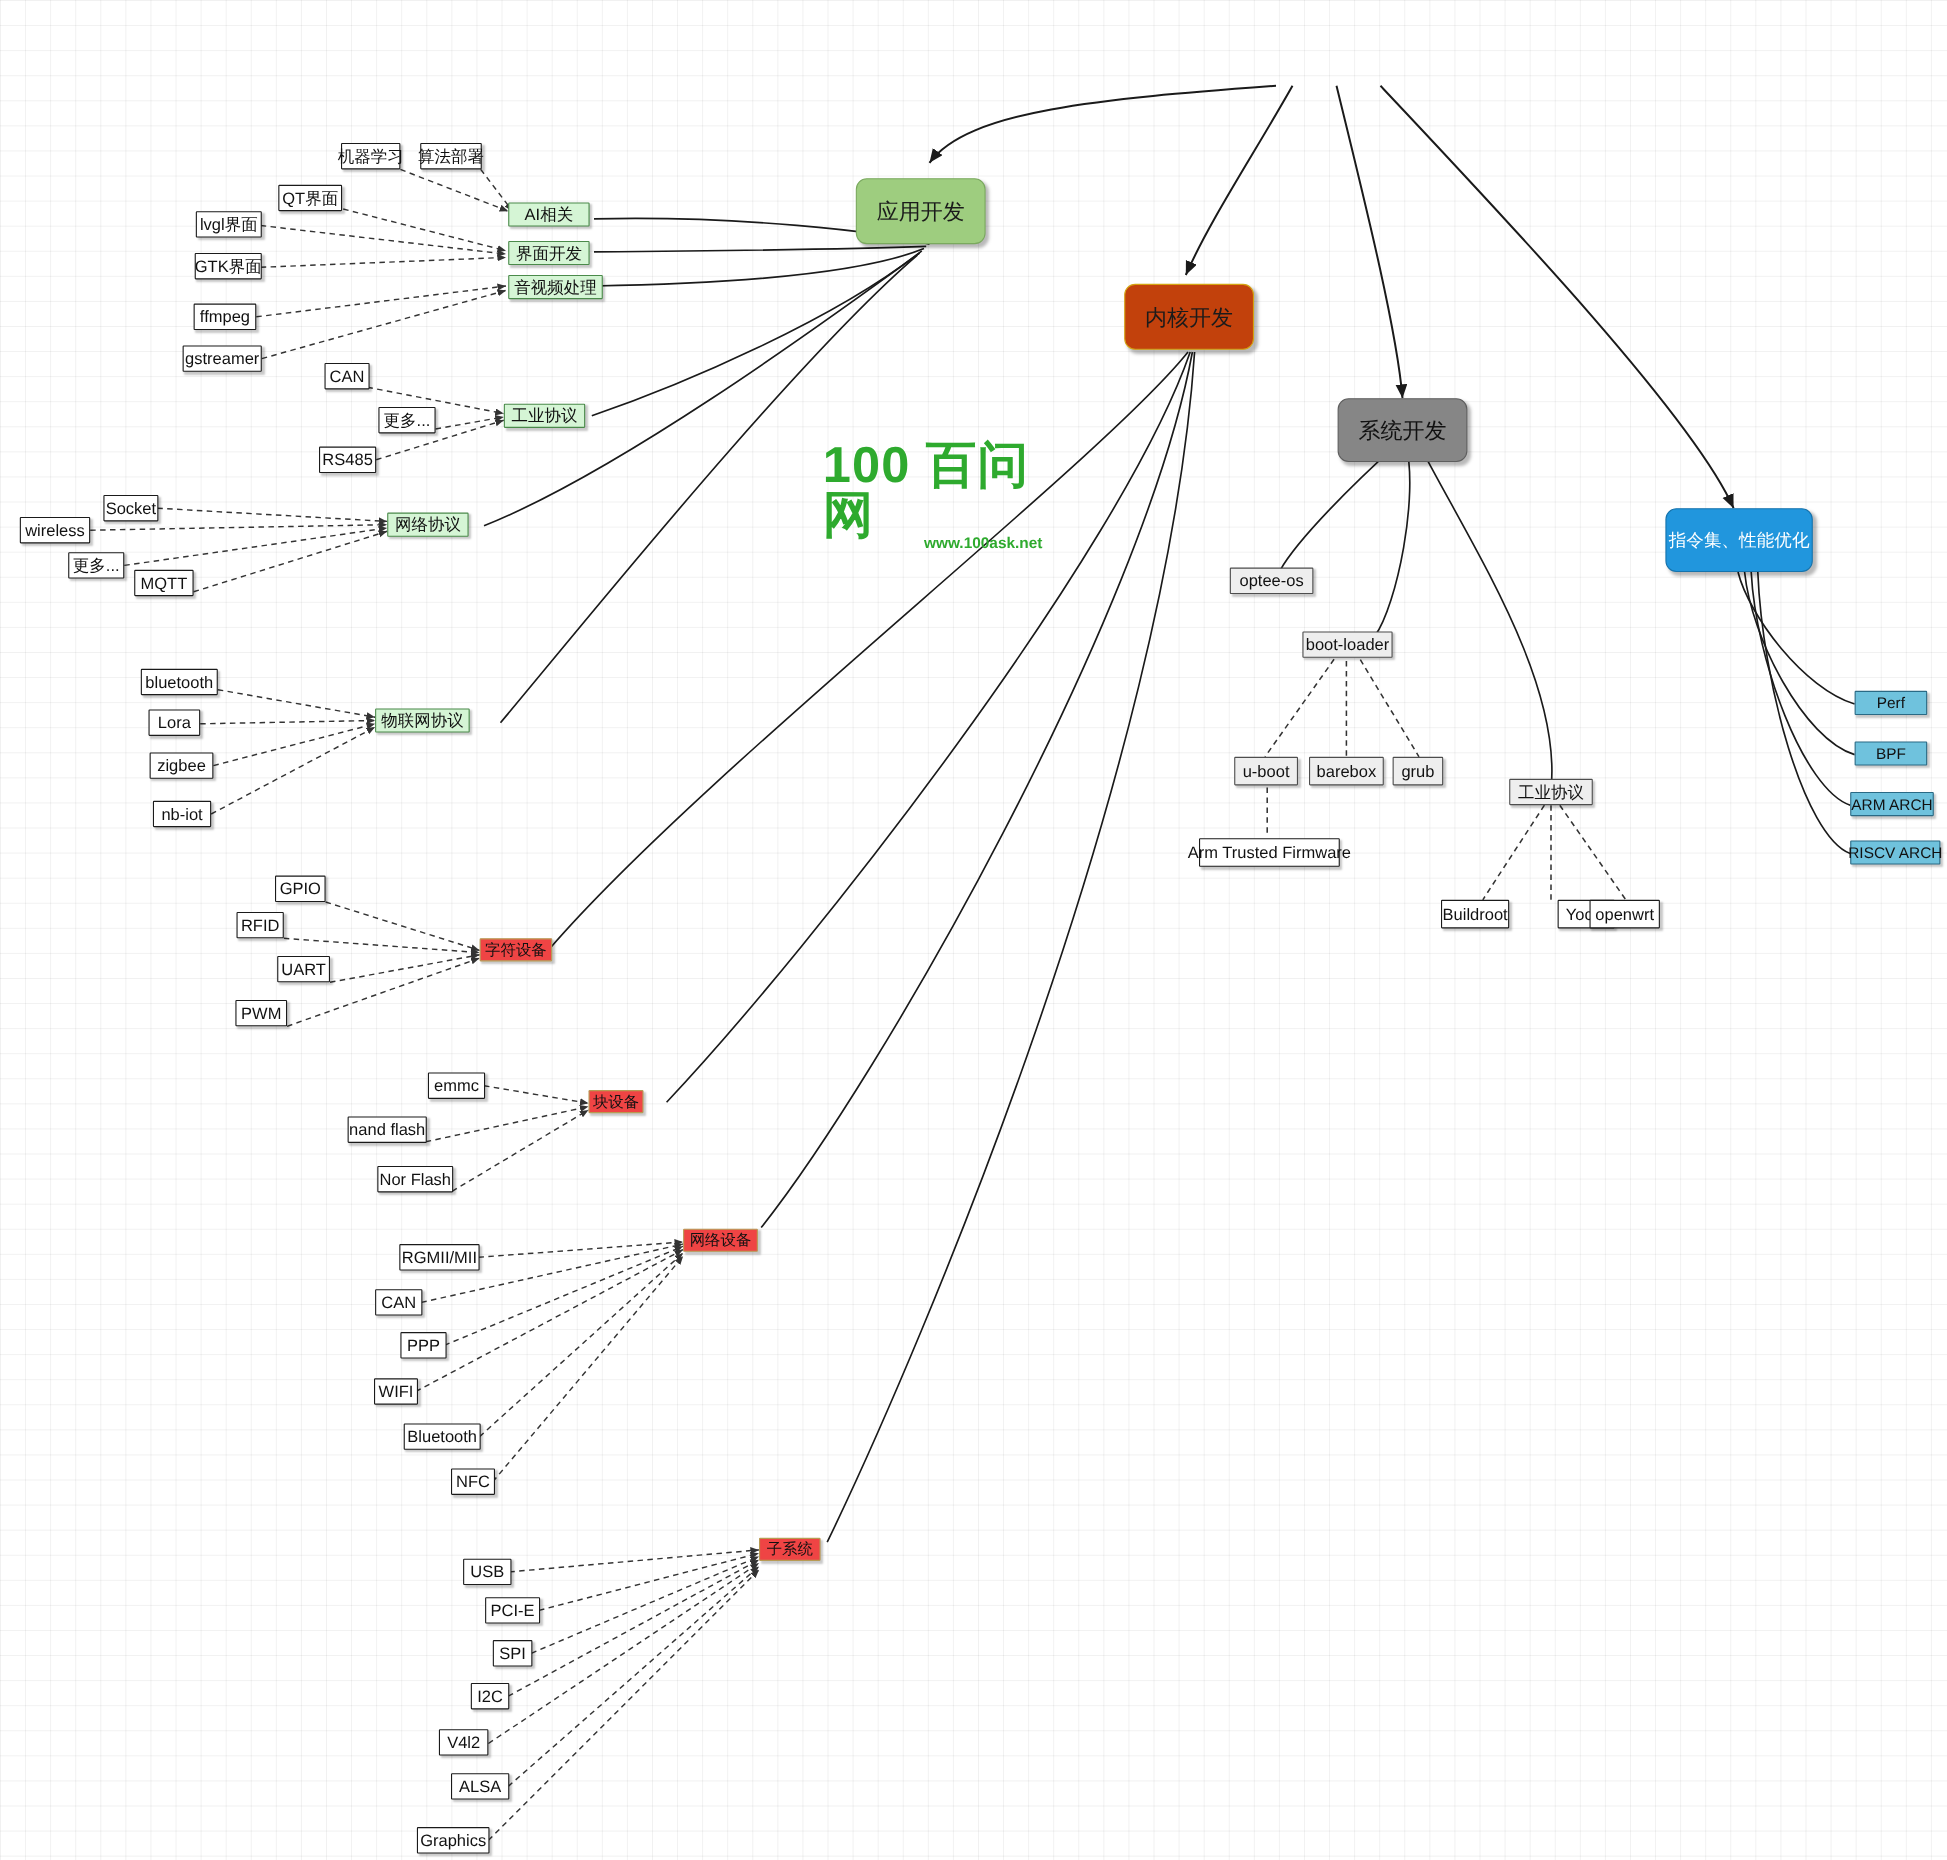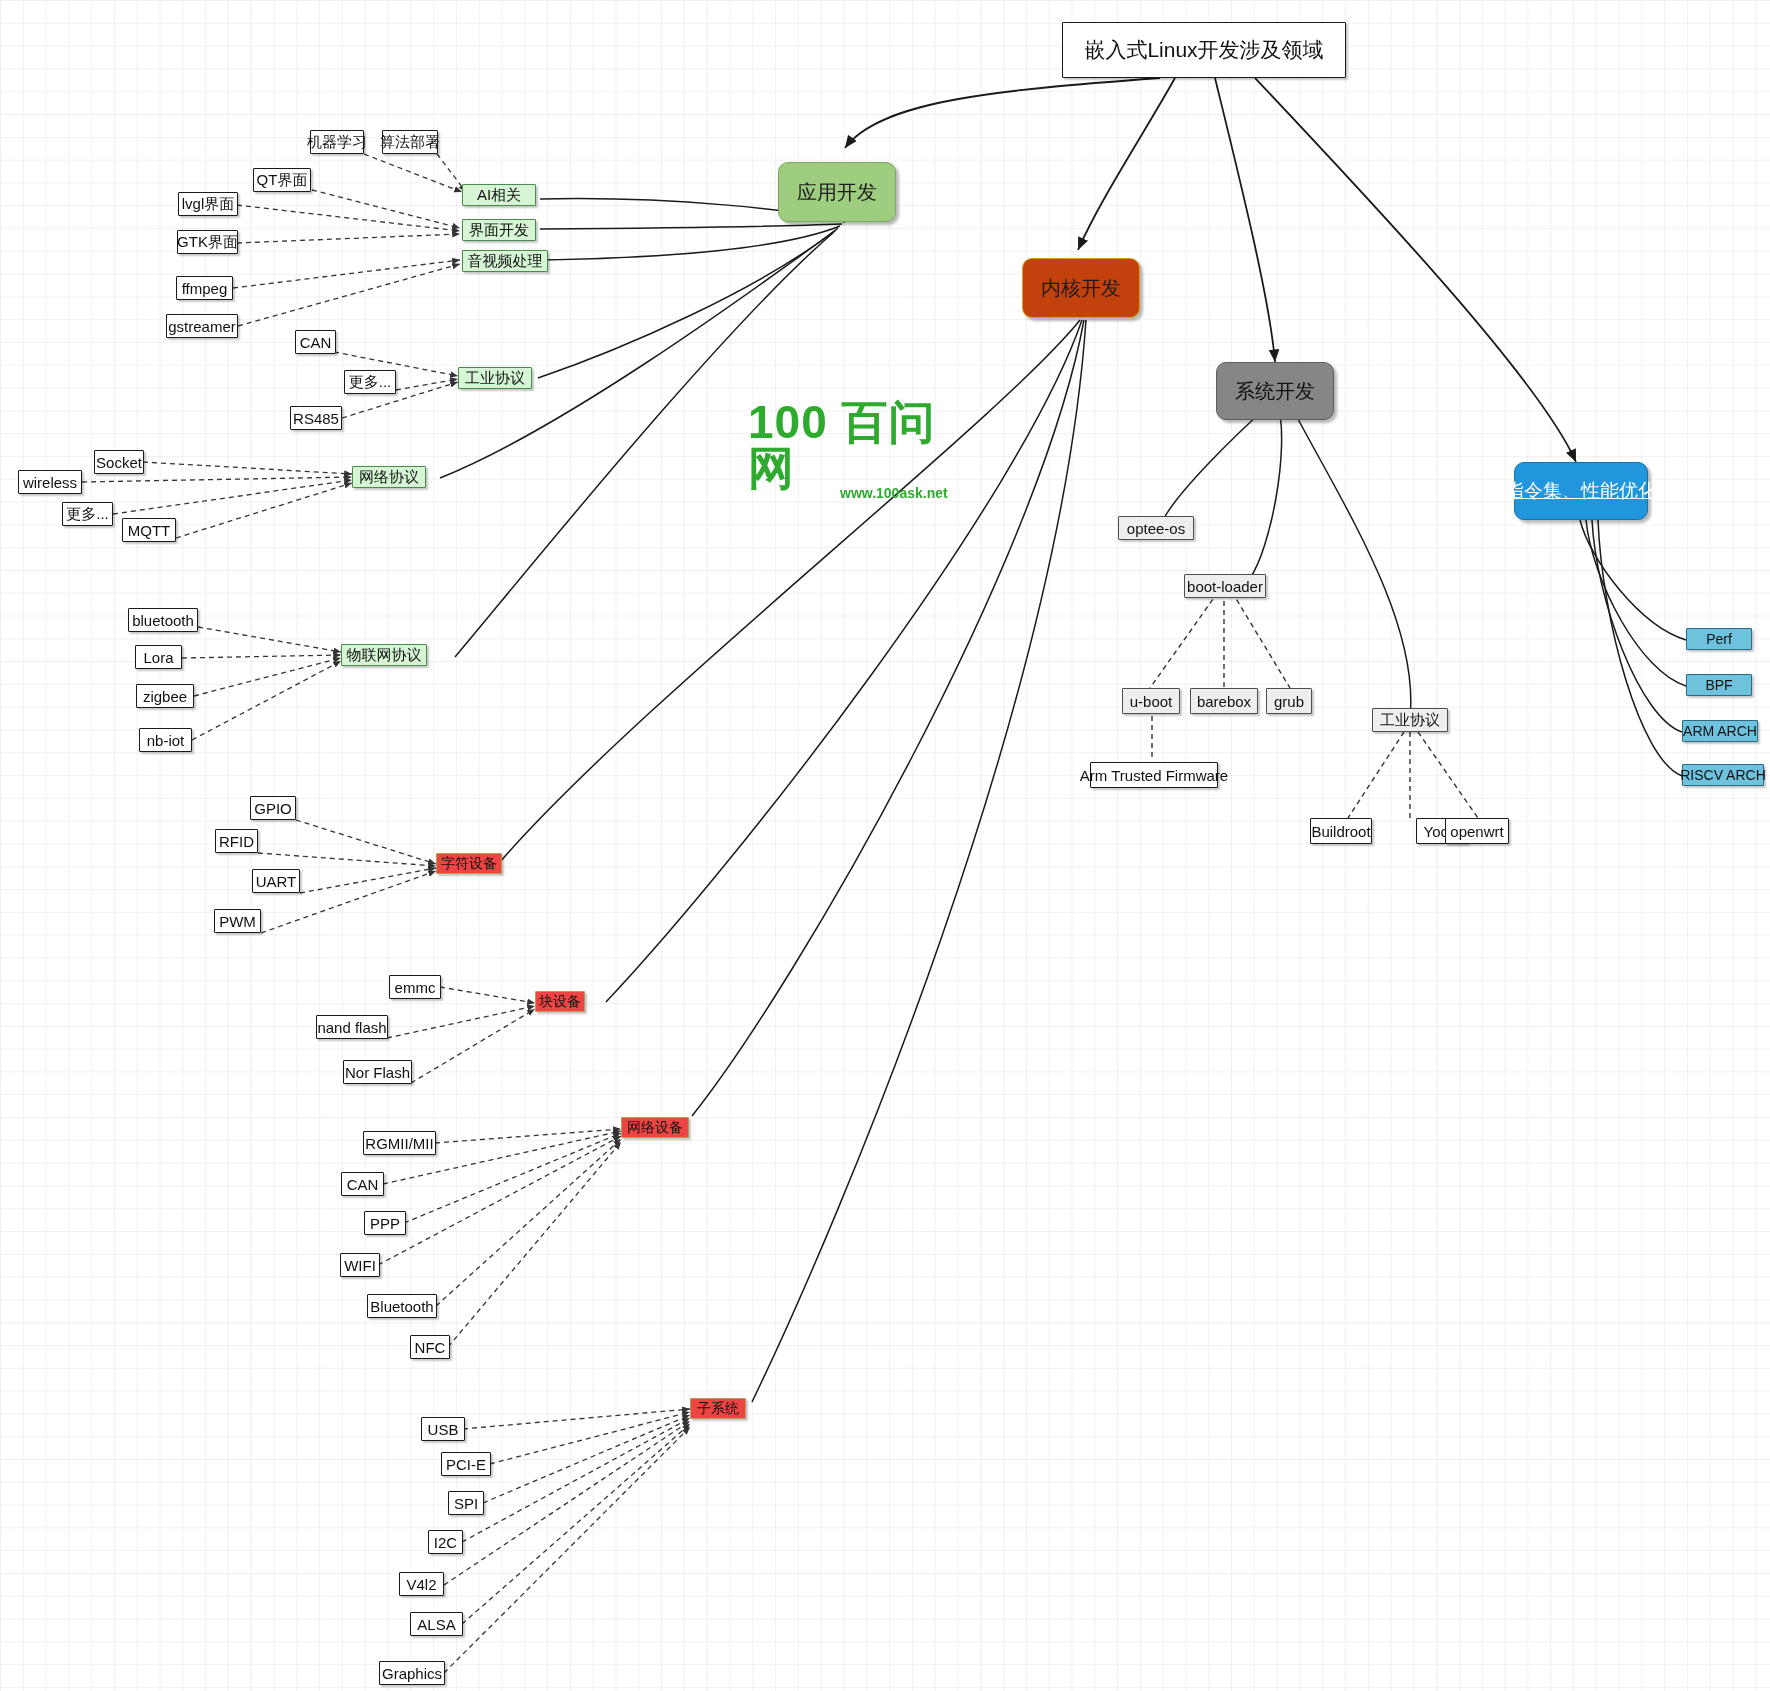--- a/index.html
+++ b/index.html
@@ -48,21 +48,21 @@
     background:#ffffff;border:1.8px solid #1a1a1a;color:#111;
     font-size:21px;border-radius:1px;
   }
   .big{
     border-radius:10px;font-size:20px;color:#1b1b1b;
     box-shadow:3px 3px 3px rgba(0,0,0,0.28);
   }
   .big-green{background:#9ecd7f;border:1.6px solid #7aa95e;}
   .big-yellow{background:#c2410c;border:1.6px solid #d4a311;}
   .big-gray{background:#868686;border:1.6px solid #5e5e5e;color:#111;}
-  .big-blue{background:#2196dd;border:1.6px solid #1573ad;color:#ffffff;font-size:19px;text-decoration:underline;}
+  .big-blue{background:#2196dd;border:1.6px solid #1573ad;color:#ffffff;font-size:16px;}
   #watermark{
     position:absolute;left:748px;top:412px;width:230px;height:76px;
     display:flex;flex-direction:column;align-items:flex-start;justify-content:center;
     color:#2ca02c;font-weight:bold;user-select:none;
   }
   #watermark .wm-main{font-size:46px;letter-spacing:1px;line-height:46px;color:#2eaa2e;}
   #watermark .wm-sub{font-size:14px;margin-left:92px;margin-top:-6px;color:#2eaa2e;}
 </style>
 </head>
 <body>
@@ -193,21 +193,20 @@
       <path d="M463,1429 L690,1409" marker-end="url(#arrowsm)"></path>
       <path d="M490,1464 L690,1412" marker-end="url(#arrowsm)"></path>
       <path d="M483,1503 L690,1415" marker-end="url(#arrowsm)"></path>
       <path d="M462,1542 L690,1418" marker-end="url(#arrowsm)"></path>
       <path d="M444,1585 L690,1421" marker-end="url(#arrowsm)"></path>
       <path d="M462,1624 L690,1424" marker-end="url(#arrowsm)"></path>
       <path d="M444,1673 L690,1427" marker-end="url(#arrowsm)"></path>
     </g>
   </svg>
 
-  <div class="node title-node" style="left:1062px;top:22px;width:284px;height:56px;">嵌入式Linux开发涉及领域</div>
 
   <div class="node big big-green" style="left:778px;top:162px;width:118px;height:60px;">应用开发</div>
   <div class="node big big-yellow" style="left:1022px;top:258px;width:118px;height:60px;">内核开发</div>
   <div class="node big big-gray" style="left:1216px;top:362px;width:118px;height:58px;">系统开发</div>
   <div class="node big big-blue" style="left:1514px;top:462px;width:134px;height:58px;">指令集、性能优化</div>
 
   <div class="node plain" style="left:310px;top:130px;width:54px;height:24px;">机器学习</div>
   <div class="node plain" style="left:382px;top:130px;width:56px;height:24px;">算法部署</div>
   <div class="node greenlbl" style="left:462px;top:184px;width:74px;height:22px;">AI相关</div>
 

